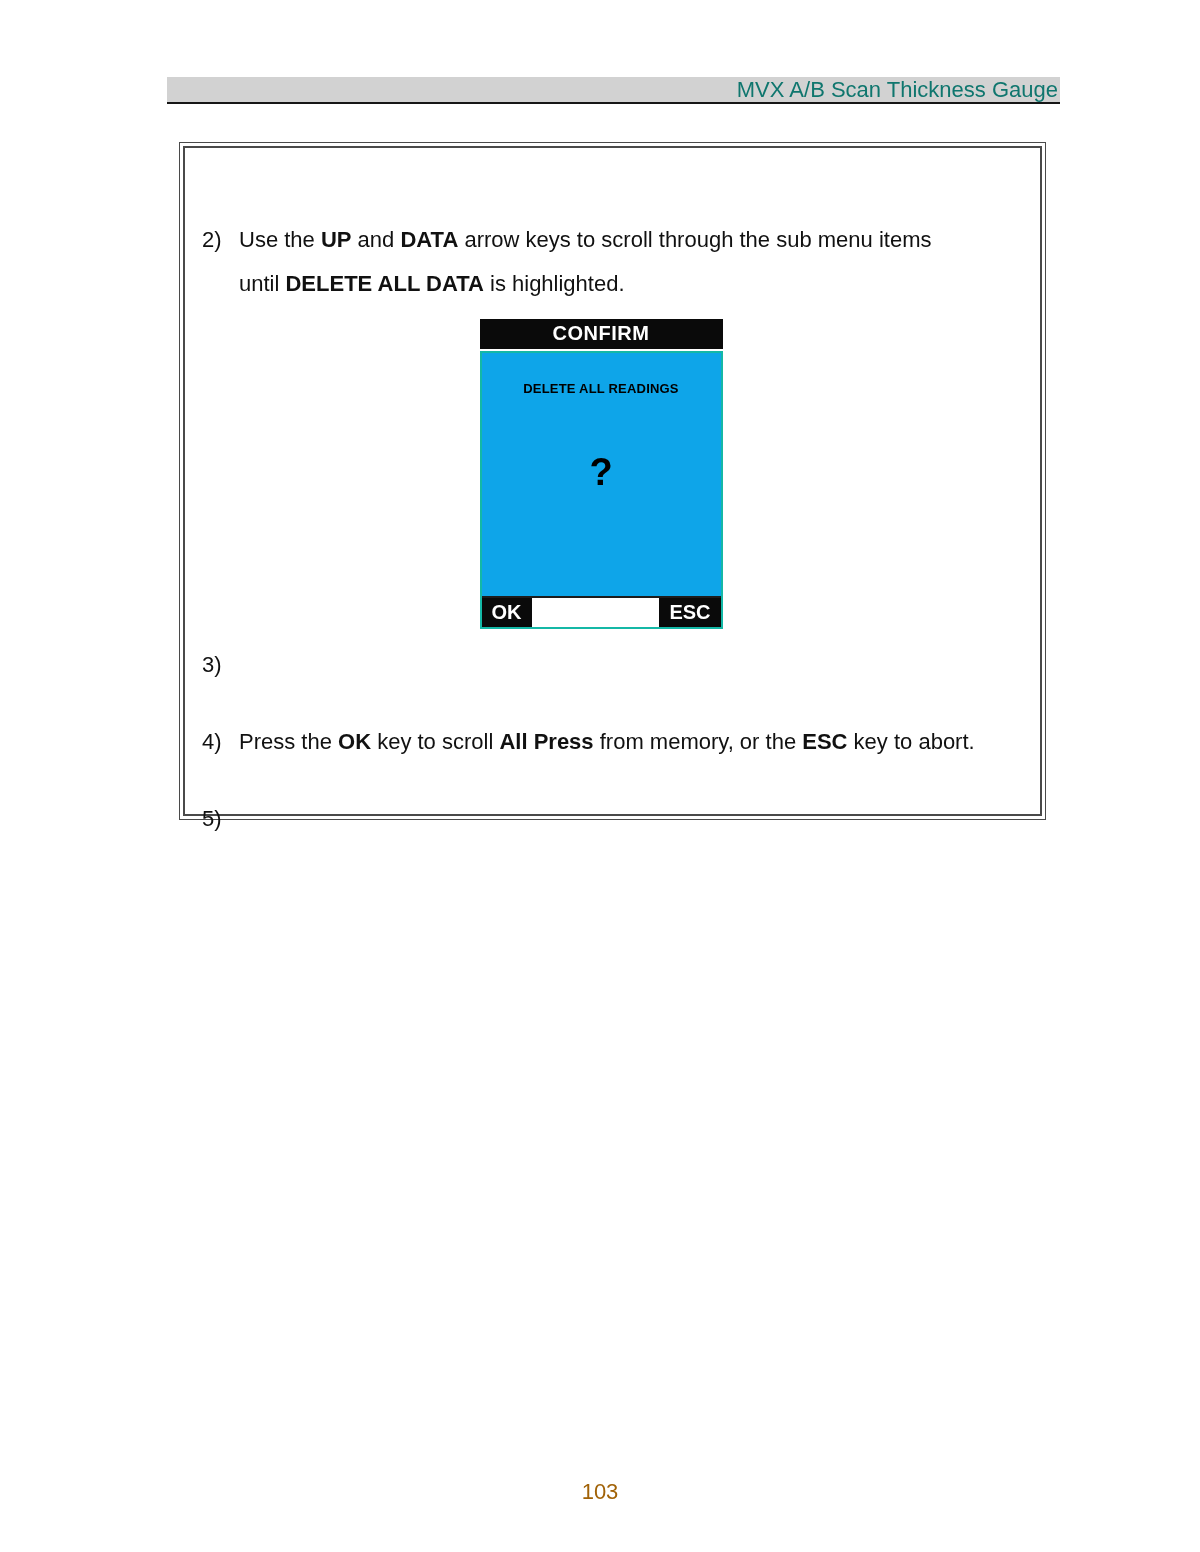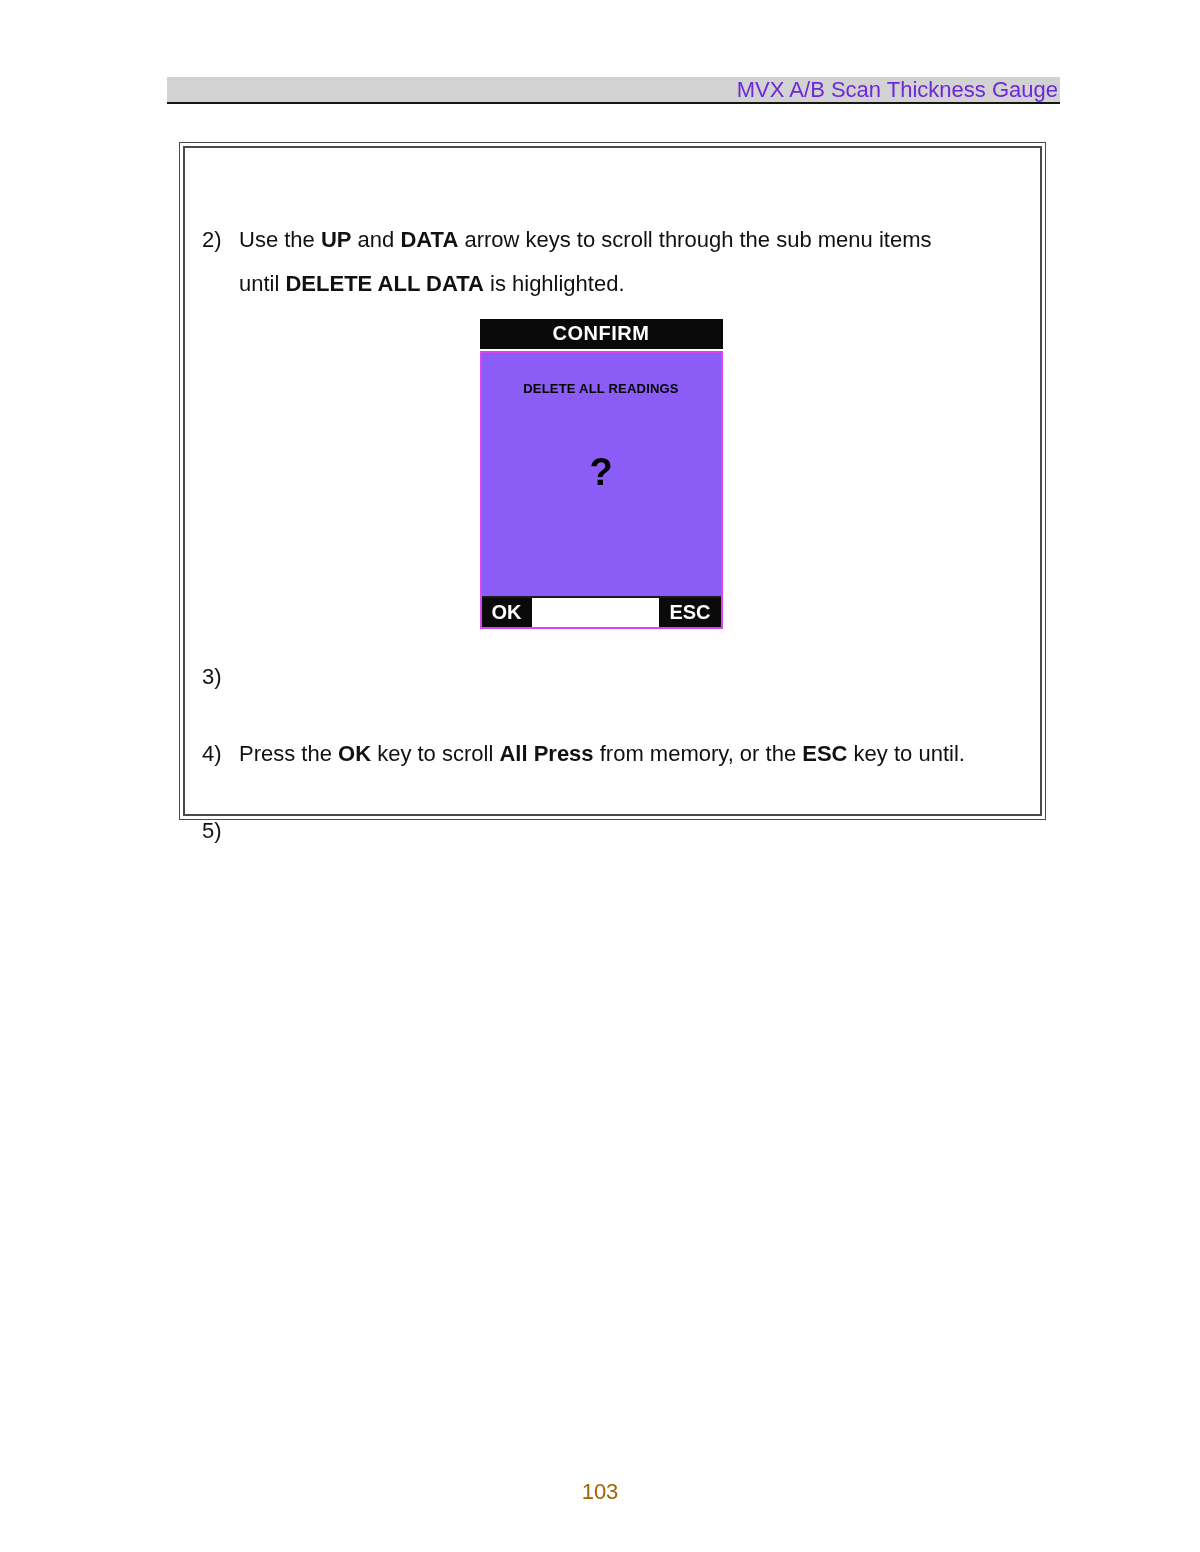--- a/index.html
+++ b/index.html
@@ -21,21 +21,21 @@
     width: 893px;
     height: 27px;
     background: #d2d2d2;
     border-bottom: 2px solid #161616;
   }
   .header-title {
     display: block;
     text-align: right;
     font-size: 22px;
     line-height: 25px;
-    color: #6d28d9;
+    color: #0f766e;
     padding-right: 2px;
     white-space: nowrap;
   }
 
   
   .content-box {
     position: absolute;
     left: 179px;
     top: 142px;
     width: 867px;
@@ -62,37 +62,37 @@
   .b { font-weight: bold; }
 
   .item-2 .text { max-width: 732px; }
   .item-3 { margin-bottom: 33px; }
   .item-4 { margin-bottom: 33px; }
   .item-4 .text { white-space: nowrap; }
 
   
   .device {
     width: 243px;
-    margin: 13px auto 26px auto;
+    margin: 13px auto 14px auto;
   }
   .device-title {
     background: #0a0a0a;
     color: #ffffff;
     text-align: center;
     font-weight: bold;
     font-size: 20px;
     letter-spacing: 0.5px;
     padding: 3px 0 4px 0;
   }
   .device-body {
-    border: 2px solid #d946ef;
+    border: 2px solid #14b8a6;
     margin-top: 2px;
     height: 278px;
     position: relative;
-    background: #8b5cf6;
+    background: #0ea5e9;
   }
   .device-msg {
     text-align: center;
     font-weight: bold;
     font-size: 13px;
     padding-top: 28px;
     letter-spacing: 0.2px;
   }
   .device-q {
     text-align: center;
@@ -161,21 +161,21 @@
           </div>
         </div>
       </div>
 
       <div class="item item-3">
         <span class="num">3)</span>
       </div>
 
       <div class="item item-4">
         <span class="num">4)</span>
-        <span class="text"><span>Press the </span><span class="b">OK</span><span> key to scroll </span><span class="b">All Press</span><span> from memory, or the </span><span class="b">ESC</span><span> key to until.</span></span>
+        <span class="text"><span>Press the </span><span class="b">OK</span><span> key to scroll </span><span class="b">All Press</span><span> from memory, or the </span><span class="b">ESC</span><span> key to abort.</span></span>
       </div>
 
       <div class="item item-5">
         <span class="num">5)</span>
       </div>
 
     </div>
   </div>
 
   <div class="page-number">103</div>

